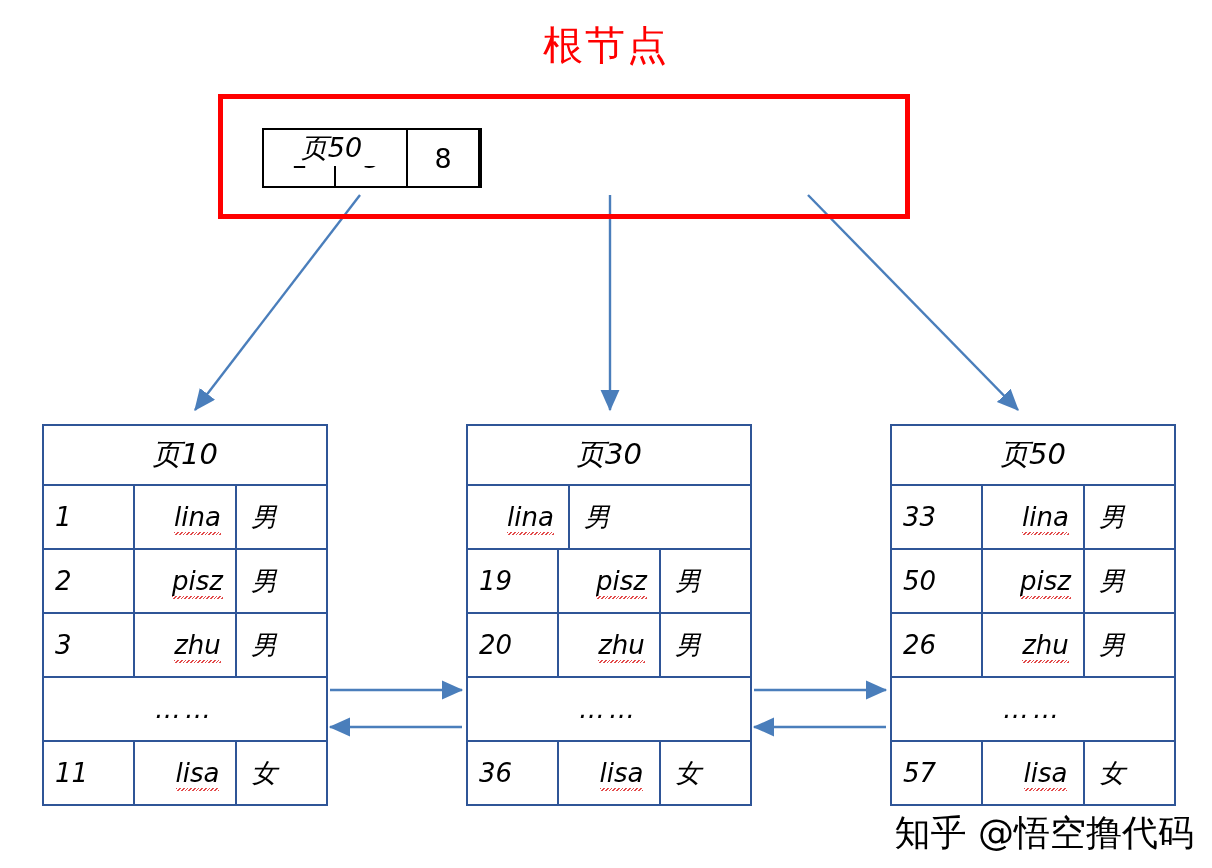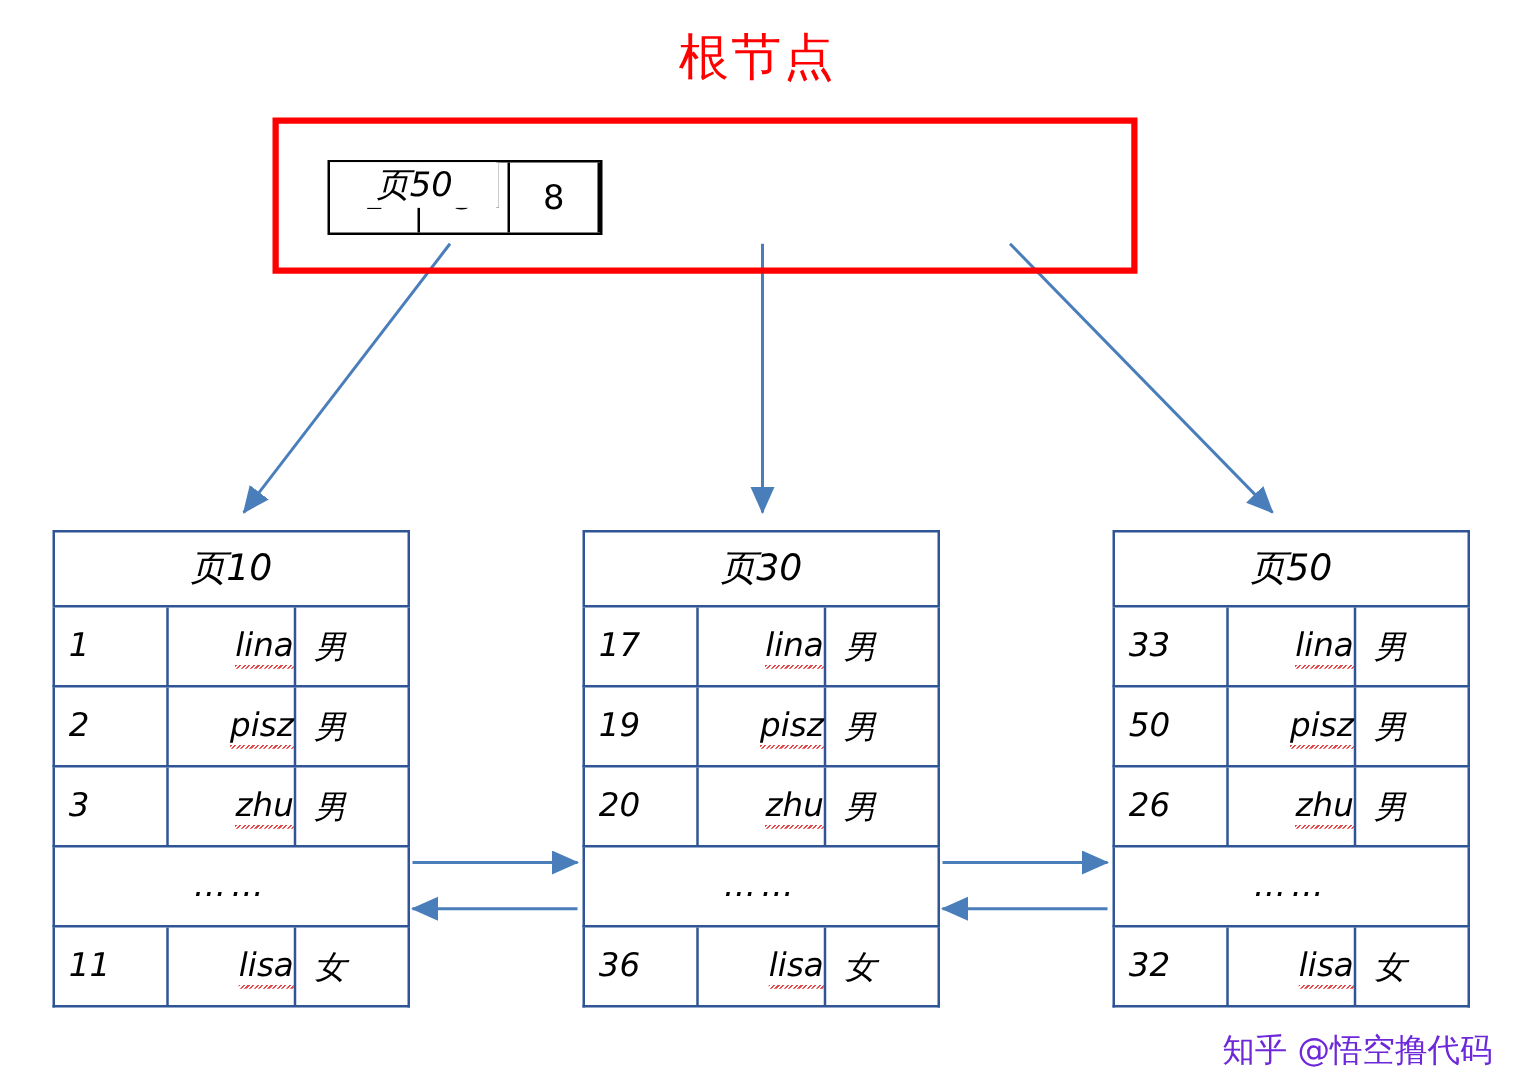--- a/index.html
+++ b/index.html
@@ -114,21 +114,21 @@
   .page-row .c.id {
     width: 91px;
     padding-left: 11px;
     border-right: 2px solid #2f5597;
     justify-content: flex-start;
   }
   .page-row .c.name {
     width: 102px;
     padding-left: 25px;
     border-right: 2px solid #2f5597;
-    justify-content: flex-end;
+    justify-content: center;
   }
   .page-row .c.gender {
     flex: 1;
     padding-left: 14px;
     justify-content: flex-start;
   }
   .page-row.ellipsis {
     justify-content: center;
     align-items: center;
     font-size: 26px;
@@ -158,22 +158,22 @@
       #e24a4a 0px, #e24a4a 1.2px,
       rgba(0,0,0,0) 1.2px, rgba(0,0,0,0) 2.6px
     );
   }
 
   
   .watermark {
     position: absolute;
     right: 18px;
     bottom: 10px;
-    font-size: 26px;
-    color: #6d28d9;
+    font-size: 36px;
+    color: #000000;
     font-family: "DejaVu Sans", "Liberation Sans", sans-serif;
     white-space: nowrap;
   }
 </style>
 </head>
 <body>
 
 <div id="canvas">
 
   <svg class="arrows" viewBox="0 0 1212 868">
@@ -242,21 +242,20 @@
       <div class="c name">
           <span class="wavy">lisa</span>
         </div>
       <div class="c gender">女</div>
     </div>
   </div>
 
   <div class="page" id="page-1" style="left:466px; top:424px;">
     <div class="page-header">页30</div>
     <div class="page-row">
-      <div class="c id">17</div>
       <div class="c name">
           <span class="wavy">lina</span>
         </div>
       <div class="c gender">男</div>
     </div>
     <div class="page-row">
       <div class="c id">19</div>
       <div class="c name">
           <span class="wavy">pisz</span>
         </div>
@@ -301,21 +300,21 @@
       <div class="c id">26</div>
       <div class="c name">
           <span class="wavy">zhu</span>
         </div>
       <div class="c gender">男</div>
     </div>
     <div class="page-row ellipsis">
       <div class="c full">……</div>
     </div>
     <div class="page-row">
-      <div class="c id">32</div>
+      <div class="c id">57</div>
       <div class="c name">
           <span class="wavy">lisa</span>
         </div>
       <div class="c gender">女</div>
     </div>
   </div>
 
   <div class="watermark">知乎 @悟空撸代码</div>
 
 </div>

